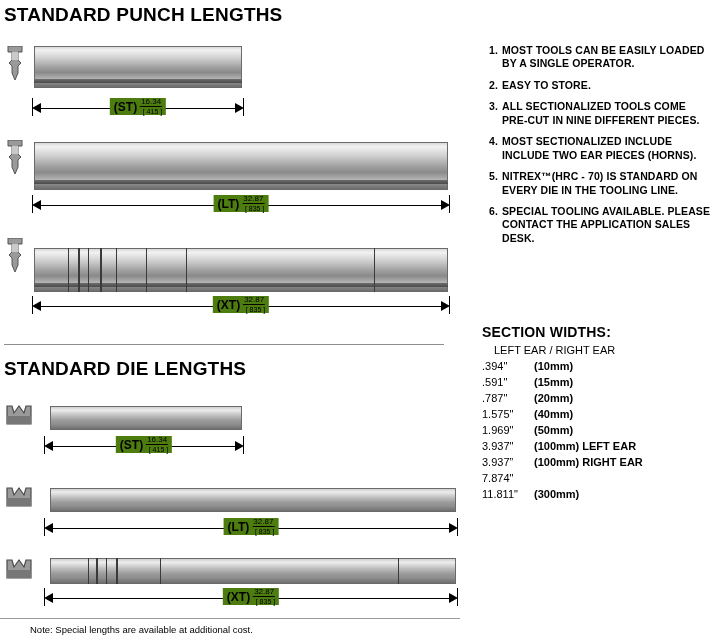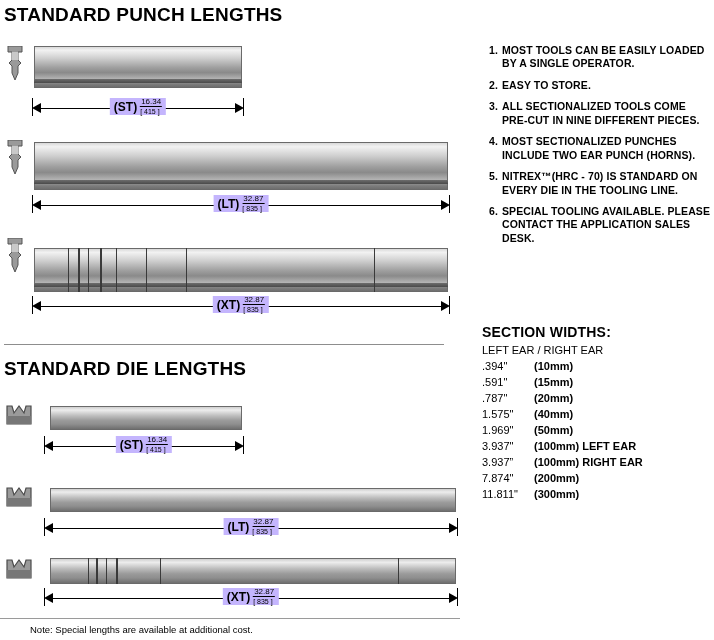--- a/index.html
+++ b/index.html
@@ -64,45 +64,45 @@
     position:absolute;top:1px;width:0;height:0;
     border-top:5px solid transparent;border-bottom:5px solid transparent;
   }
   .dim .arrow.left{left:0;border-right:9px solid #000;}
   .dim .arrow.right{right:0;border-left:9px solid #000;}
   .dim .tick{position:absolute;top:-4px;width:1px;height:18px;background:#000;}
   .dim .tick.l{left:0;}
   .dim .tick.r{right:0;}
   .dim .lbl{
     position:absolute;top:-4px;left:50%;transform:translateX(-50%);
-    background:#c4b5fd;padding:0 4px;font-size:12px;font-weight:bold;
+    background:#4d7c0f;padding:0 4px;font-size:12px;font-weight:bold;
     white-space:nowrap;display:flex;align-items:center;gap:3px;
   }
-  .frac{display:inline-block;text-align:left;font-weight:normal;line-height:1;}
+  .frac{display:inline-block;text-align:right;font-weight:normal;line-height:1;}
   .frac .num{display:block;font-size:8px;border-bottom:1px solid #000;padding:0 1px;}
   .frac .den{display:block;font-size:7px;padding-top:1px;}
 
   
   .profile{position:absolute;}
 
   
   .notes{position:absolute;left:482px;top:44px;width:232px;}
   .note{
     display:flex;font-size:10.5px;line-height:1.28;margin-bottom:8px;
     font-weight:bold;letter-spacing:.1px;
   }
   .note .n{width:16px;flex:0 0 16px;text-align:right;padding-right:4px;}
   .note .t{flex:1;}
 
   
   .widths{position:absolute;left:482px;top:312px;width:232px;}
   .widths h3{
     margin:12px 0 4px 0;font-size:14px;font-weight:bold;letter-spacing:.2px;
   }
-  .widths .sub{font-size:11px;margin-bottom:3px;}
+  .widths .sub{font-size:11px;margin-bottom:3px;margin-left:12px;}
   .widths .row{font-size:11px;line-height:1.45;display:flex;}
   .widths .row .a{width:52px;flex:0 0 52px;}
   .widths .row .b{flex:1;font-weight:bold;}
 
   .footnote{
     position:absolute;left:4px;top:624px;font-size:9.5px;padding-left:26px;
   }
   .foot-rule{position:absolute;left:0;top:618px;width:460px;height:1px;background:#9a9a9a;}
 </style>
 </head>
@@ -282,21 +282,21 @@
     <div class="note">
       <span class="n">2.</span>
       <span class="t">EASY TO STORE.</span>
     </div>
     <div class="note">
       <span class="n">3.</span>
       <span class="t">ALL SECTIONALIZED TOOLS COME PRE-CUT IN NINE DIFFERENT PIECES.</span>
     </div>
     <div class="note">
       <span class="n">4.</span>
-      <span class="t">MOST SECTIONALIZED PUNCHES INCLUDE TWO EAR PUNCH (HORNS).</span>
+      <span class="t">MOST SECTIONALIZED INCLUDE INCLUDE TWO EAR PIECES (HORNS).</span>
     </div>
     <div class="note">
       <span class="n">5.</span>
       <span class="t">NITREX™(HRC - 70) IS STANDARD ON EVERY DIE IN THE TOOLING LINE.</span>
     </div>
     <div class="note">
       <span class="n">6.</span>
       <span class="t">SPECIAL TOOLING AVAILABLE. PLEASE CONTACT THE APPLICATION SALES DESK.</span>
     </div>
   </div>
@@ -327,21 +327,20 @@
     <div class="row">
       <span class="a">3.937"</span>
       <span class="b">(100mm) LEFT EAR</span>
     </div>
     <div class="row">
       <span class="a">3.937”</span>
       <span class="b">(100mm) RIGHT EAR</span>
     </div>
     <div class="row">
       <span class="a">7.874"</span>
-      <span class="b">(200mm)</span>
     </div>
     <div class="row">
       <span class="a">11.811"</span>
       <span class="b">(300mm)</span>
     </div>
   </div>
 
 </div>
 
 </body></html>

